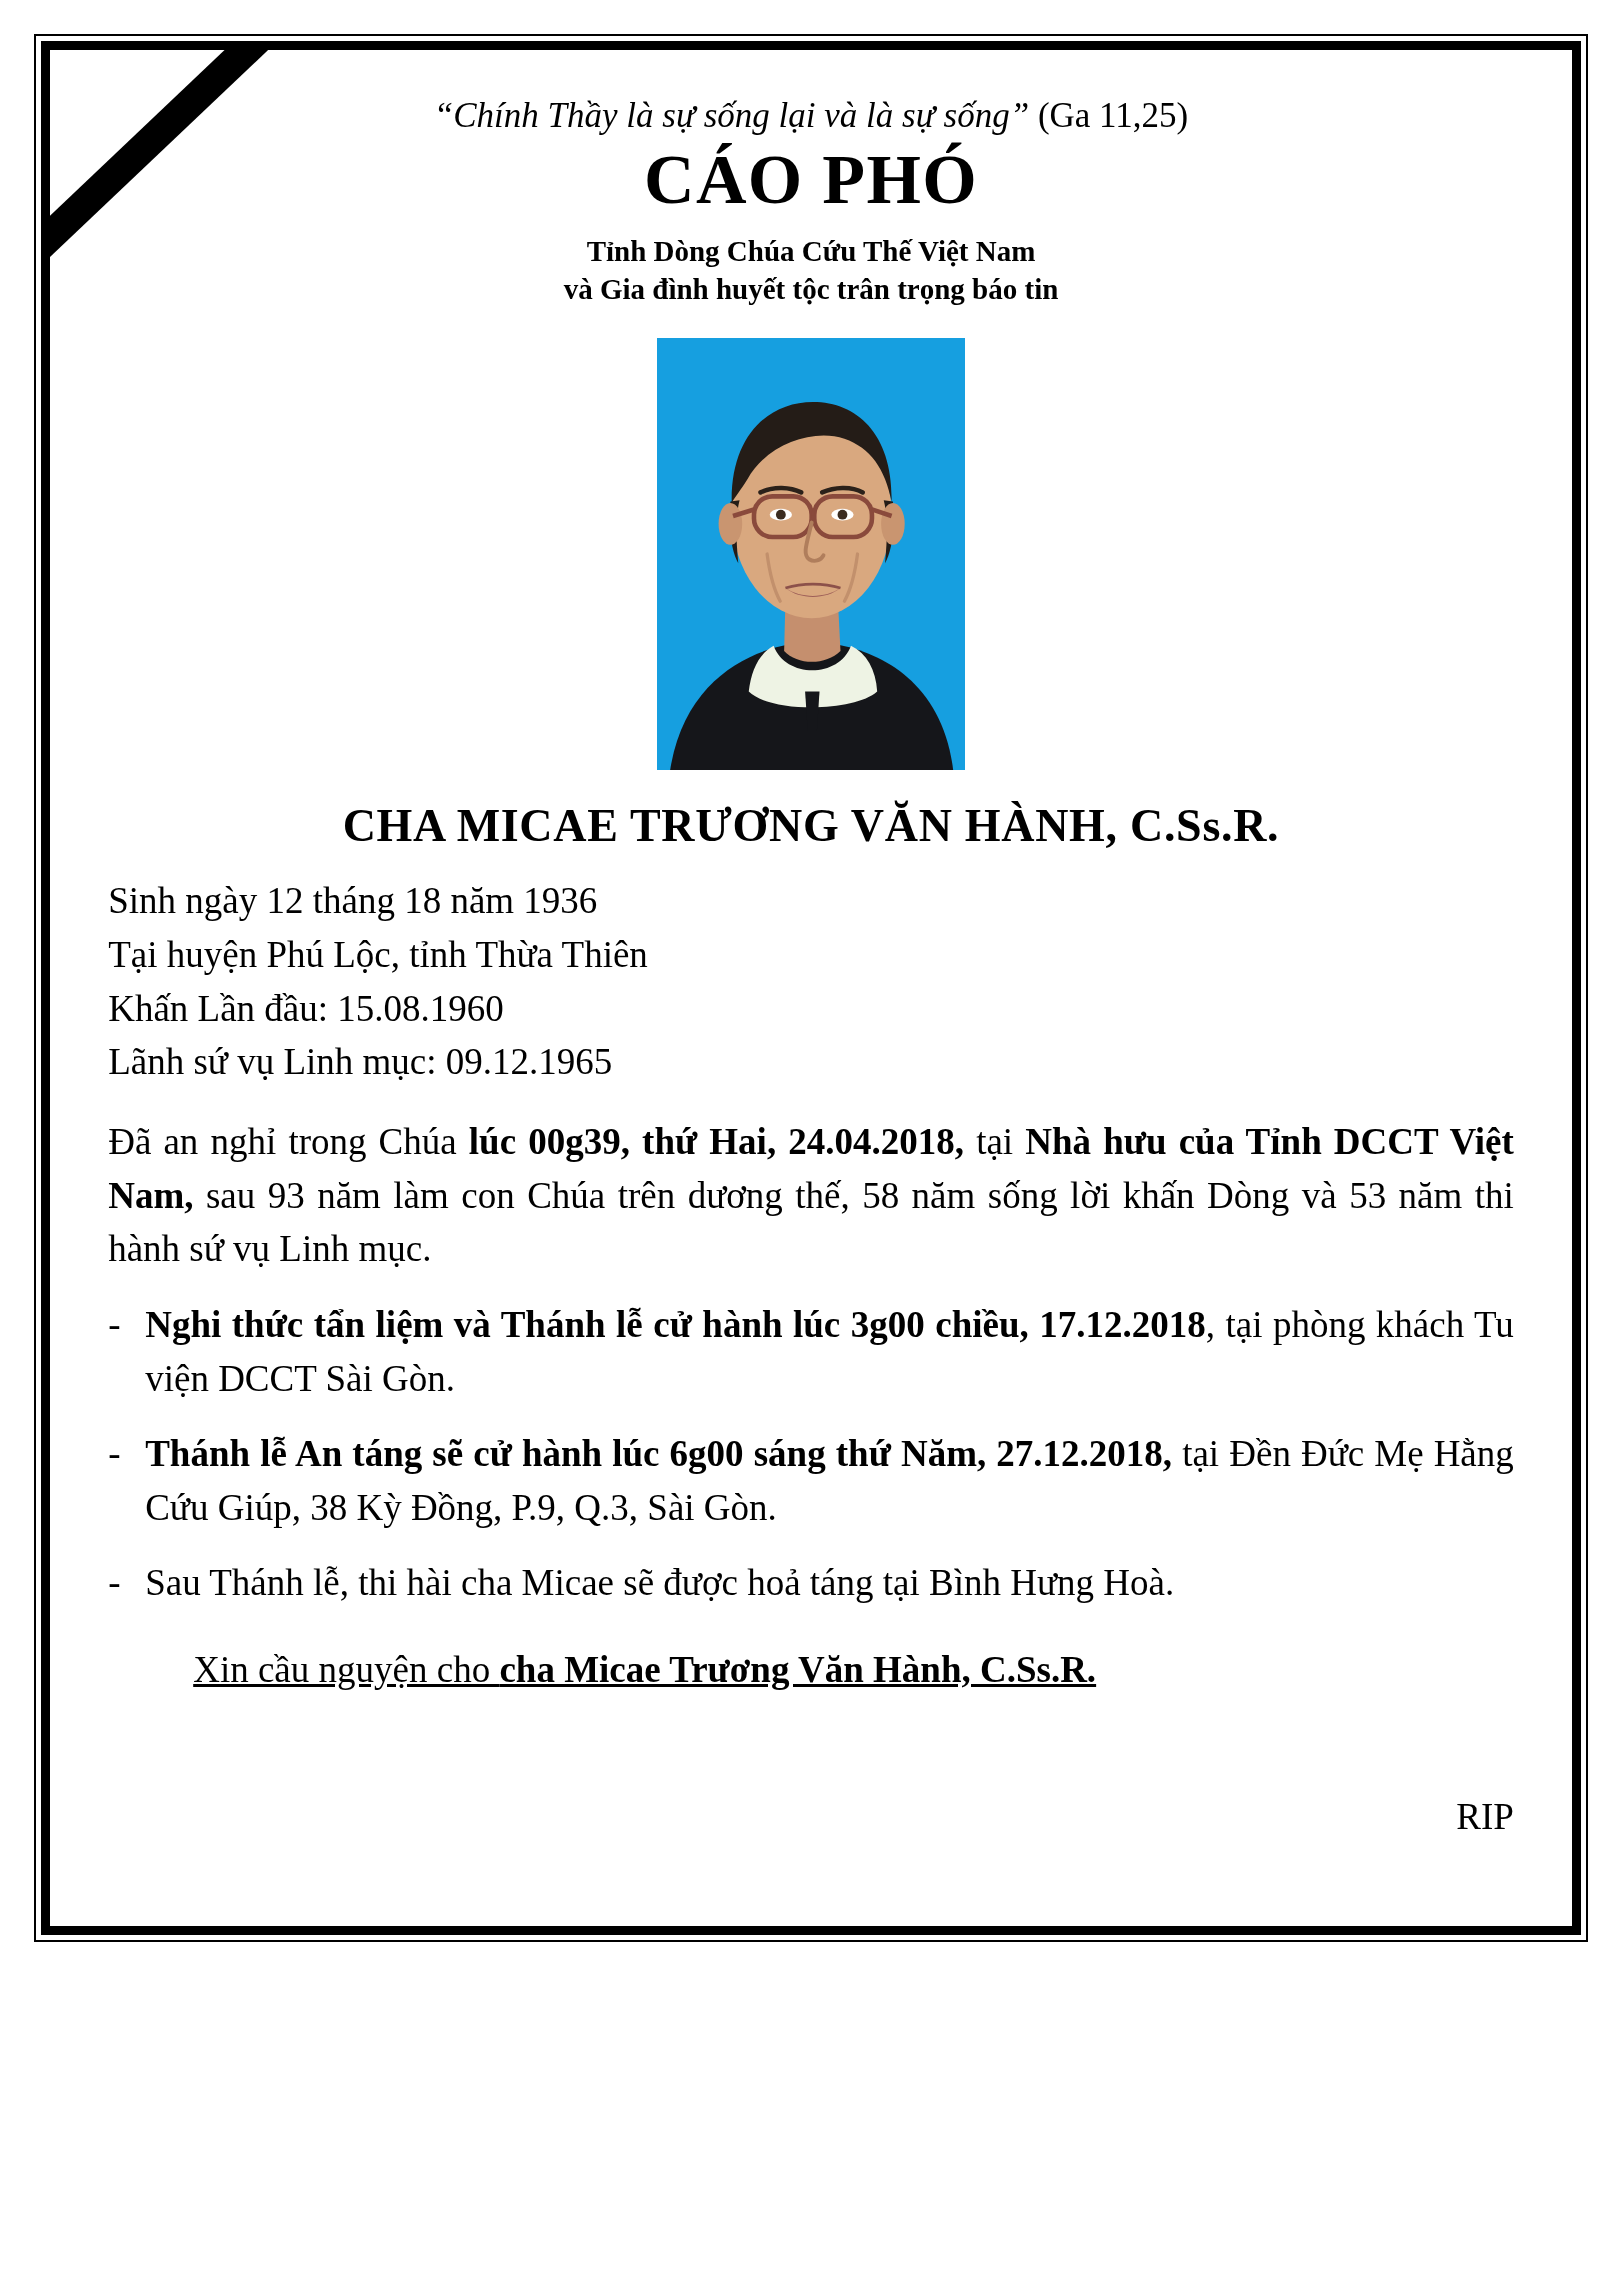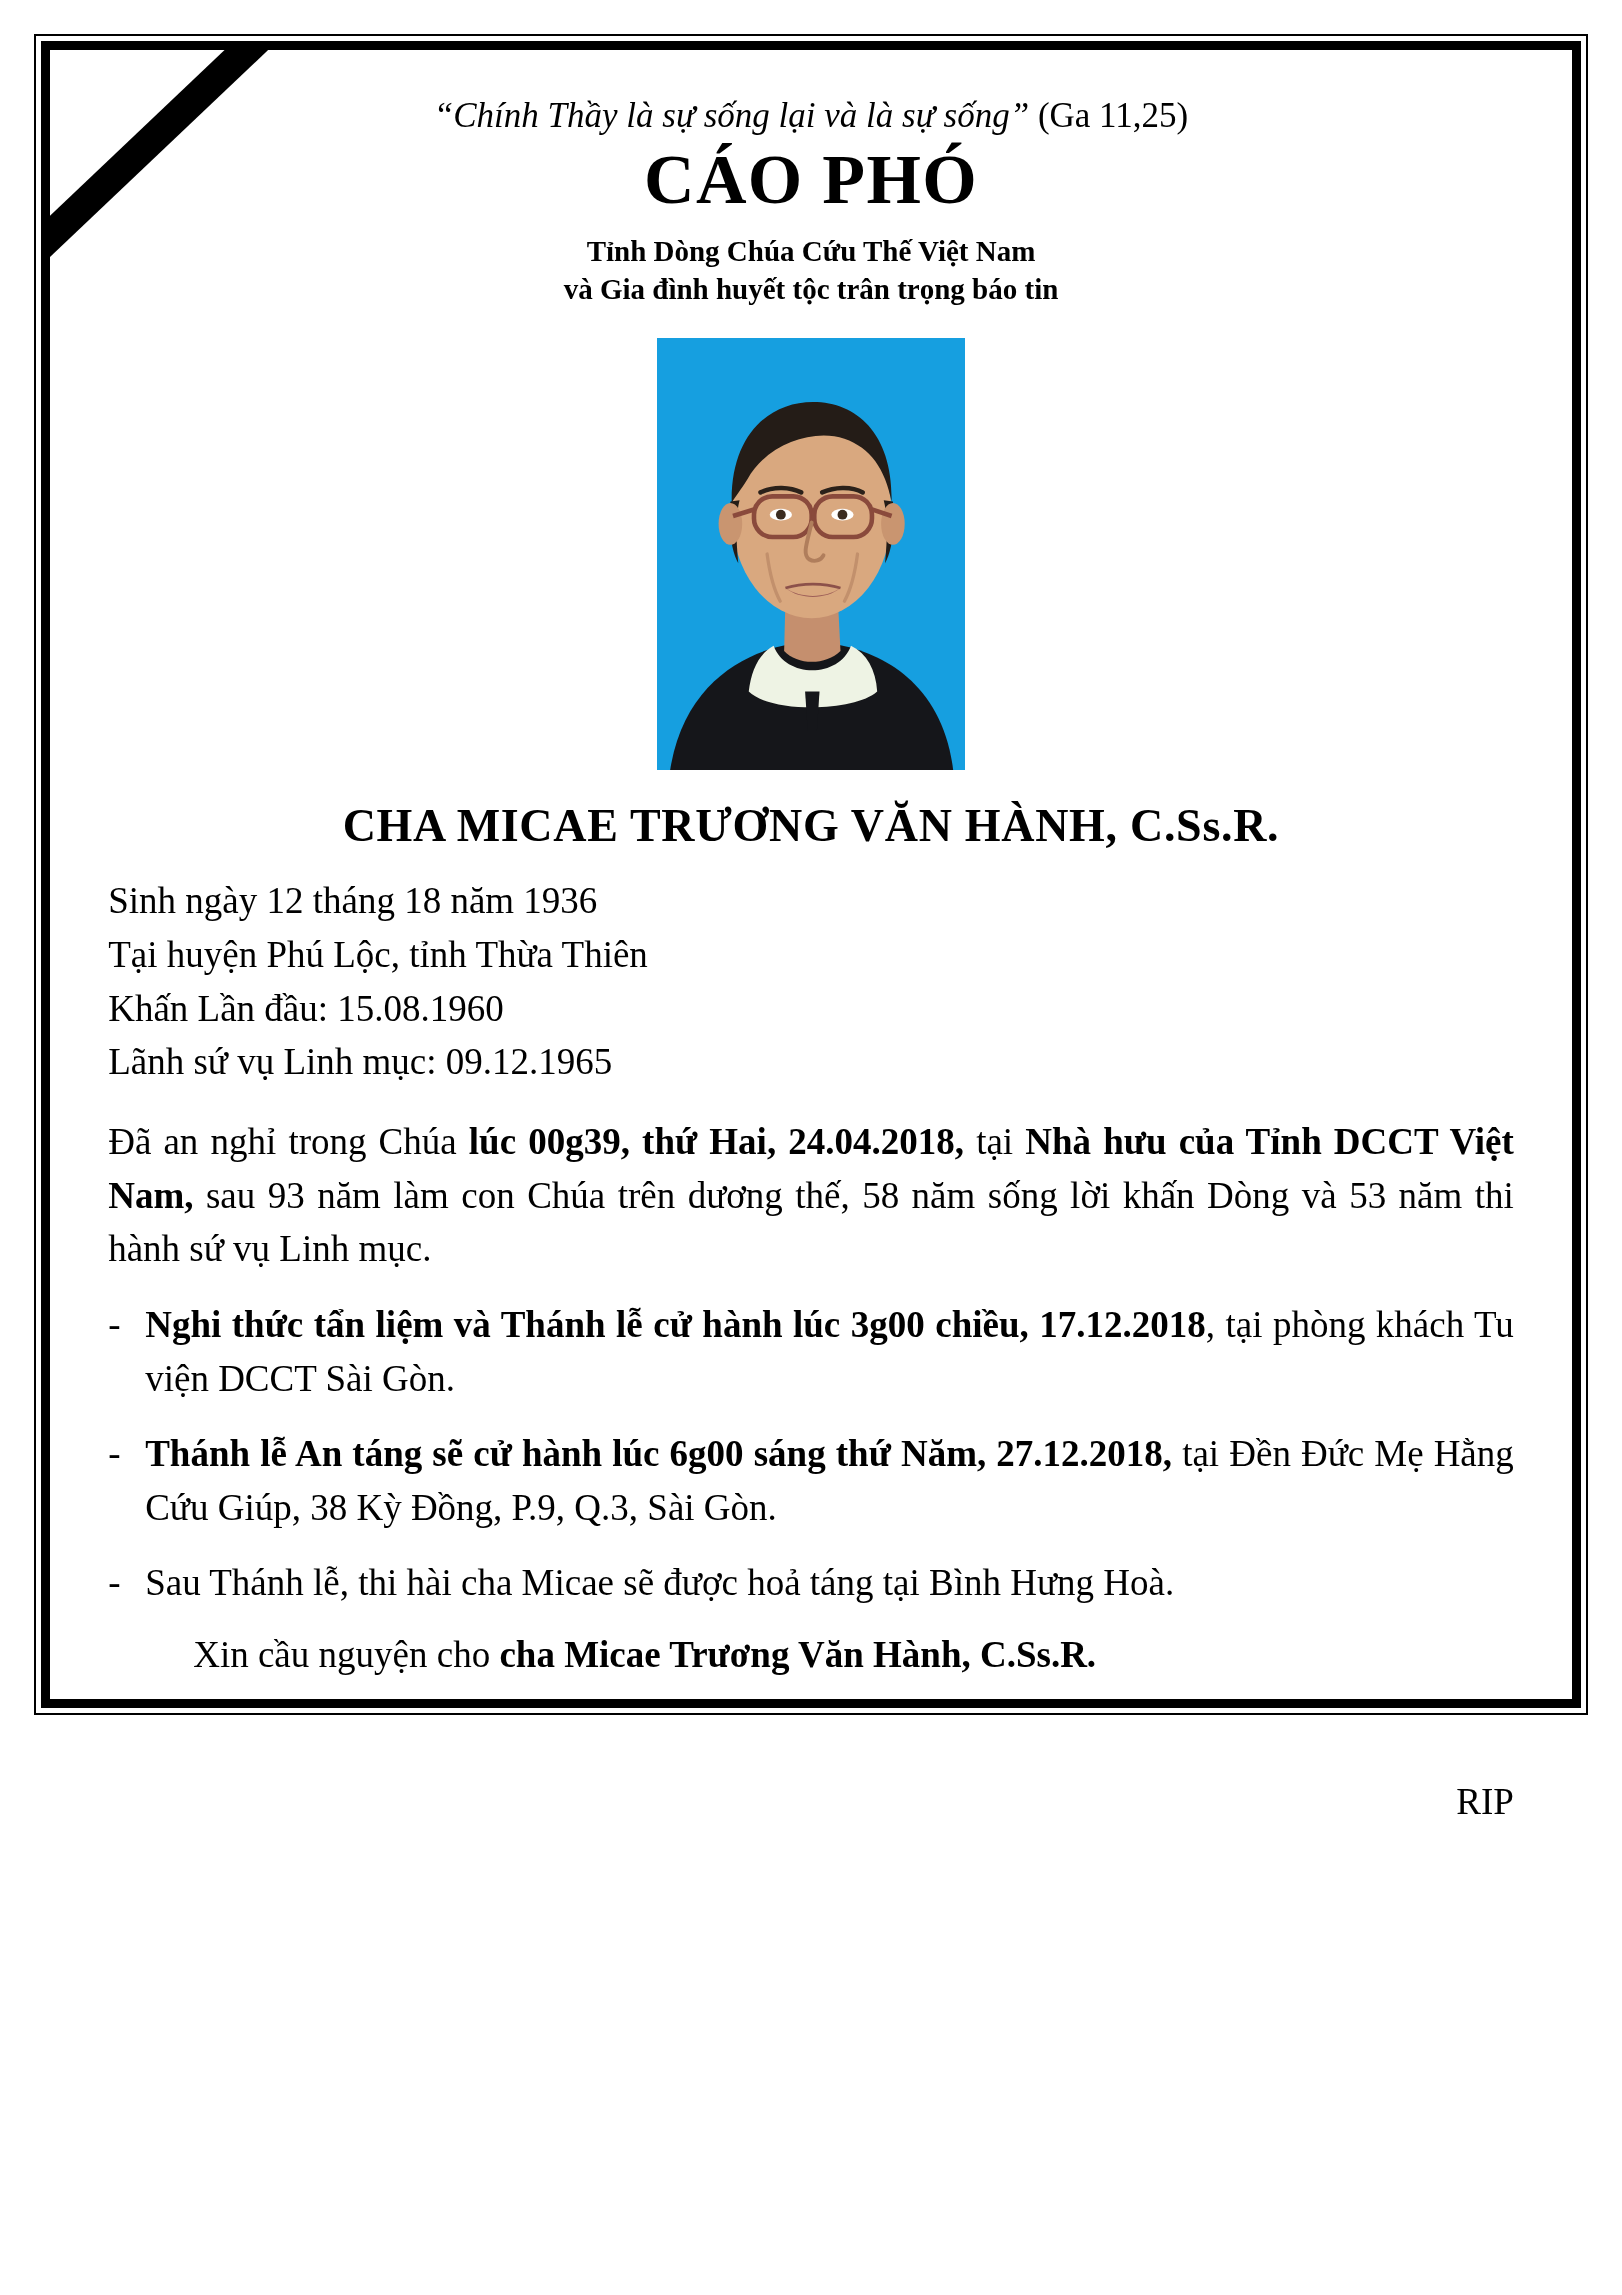--- a/index.html
+++ b/index.html
@@ -15,21 +15,21 @@
     position: relative;
     overflow: hidden;
   }
 
   
   .page-frame {
     position: absolute;
     left: 34px;
     top: 34px;
     width: 1554px;
-    height: 1681px;
+    height: 1908px;
     border: 2px solid #000;
     box-sizing: border-box;
   }
   .page-frame-inner {
     position: absolute;
     left: 5.2px;
     top: 5.2px;
     right: 5.2px;
     bottom: 5.2px;
     border: 9.2px solid #000;
@@ -146,22 +146,23 @@
     flex: 0 0 37px;
   }
   .event-text {
     flex: 1 1 auto;
     text-align: justify;
   }
 
   .prayer-line {
     font-size: 37px;
     line-height: 1.45;
-    margin-top: 18px;
+    margin-top: 33px;
     padding-left: 85px;
+    text-decoration: underline;
   }
 
   .rip {
     text-align: right;
     font-weight: normal;
     font-size: 37px;
     margin-top: 98px;
   }
 
   b, strong { font-weight: bold; }

